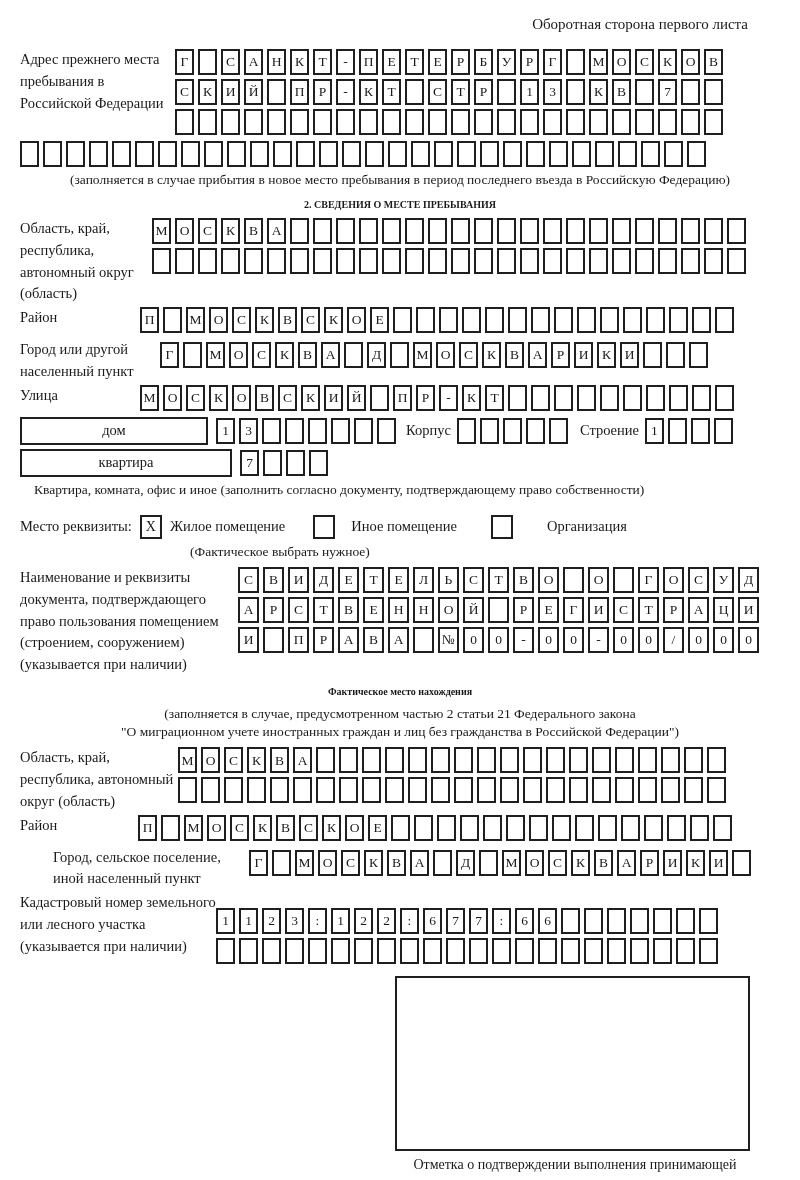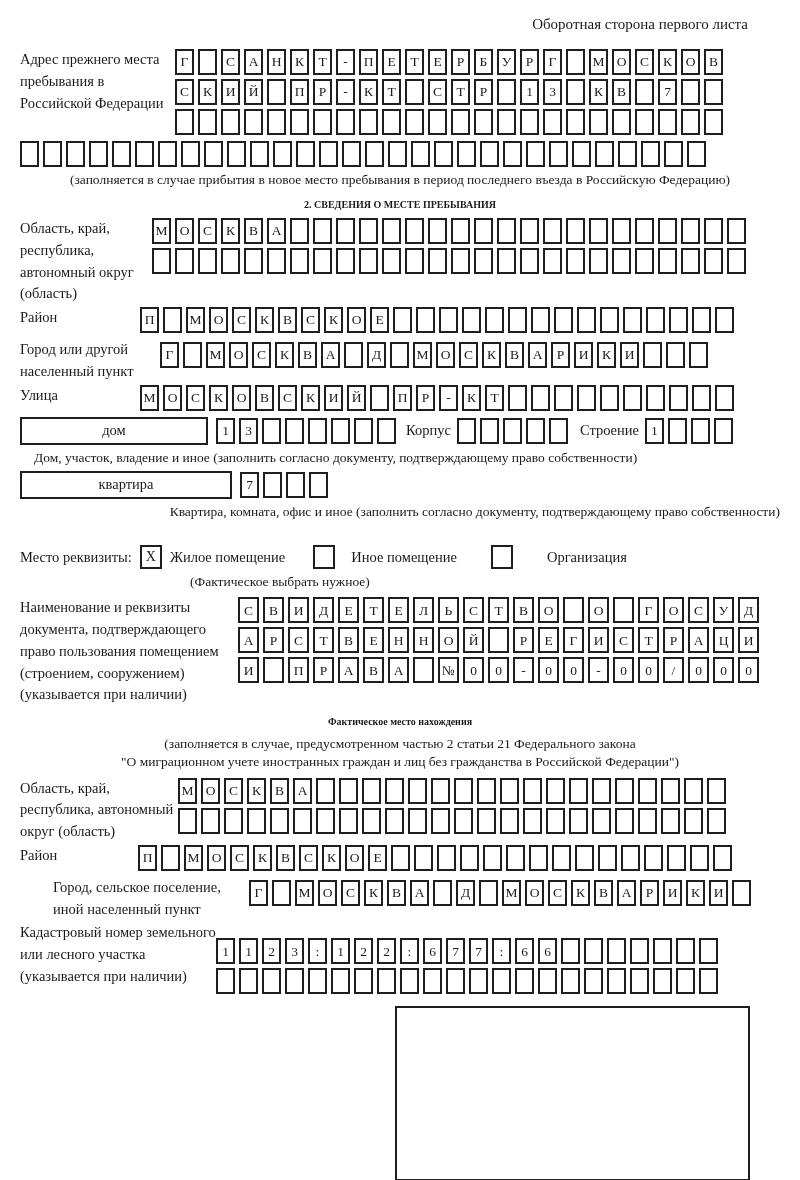--- a/index.html
+++ b/index.html
@@ -339,32 +339,31 @@
         <div class="cell"></div>
       </div>
     <div class="inline-label">Строение</div>
     <div class="cellrow" style="margin:0 0 0 6px;">
         <div class="cell">1</div>
         <div class="cell"></div>
         <div class="cell"></div>
         <div class="cell"></div>
       </div>
   </div>
-  <div class="caption" style="margin:0 0 4px 14px;">Дом, участок, владение и иное (заполнить согласно документу, подтверждающему право собственности)</div>
 
   <div class="inline-row">
     <div class="wide-box" style="width:212px;">квартира</div>
     <div class="cellrow" style="margin:0 0 0 8px;">
         <div class="cell">7</div>
         <div class="cell"></div>
         <div class="cell"></div>
         <div class="cell"></div>
       </div>
   </div>
-  <div class="caption" style="margin:0 0 24px 14px;text-align:right;">Квартира, комната, офис и иное (заполнить согласно документу, подтверждающему право собственности)</div>
+  <div class="caption" style="margin:0 0 16px 14px;">Квартира, комната, офис и иное (заполнить согласно документу, подтверждающему право собственности)</div>
 
   <div class="inline-row">
     <div class="inline-label">Место реквизиты:</div>
     <div class="checkbox" style="margin-left:8px;">X</div>
     <div class="inline-label" style="margin-left:8px;">Жилое помещение</div>
     <div class="checkbox" style="margin-left:28px;"></div>
     <div class="inline-label" style="margin-left:16px;">Иное помещение</div>
     <div class="checkbox" style="margin-left:34px;"></div>
     <div class="inline-label" style="margin-left:34px;">Организация</div>
   </div>

